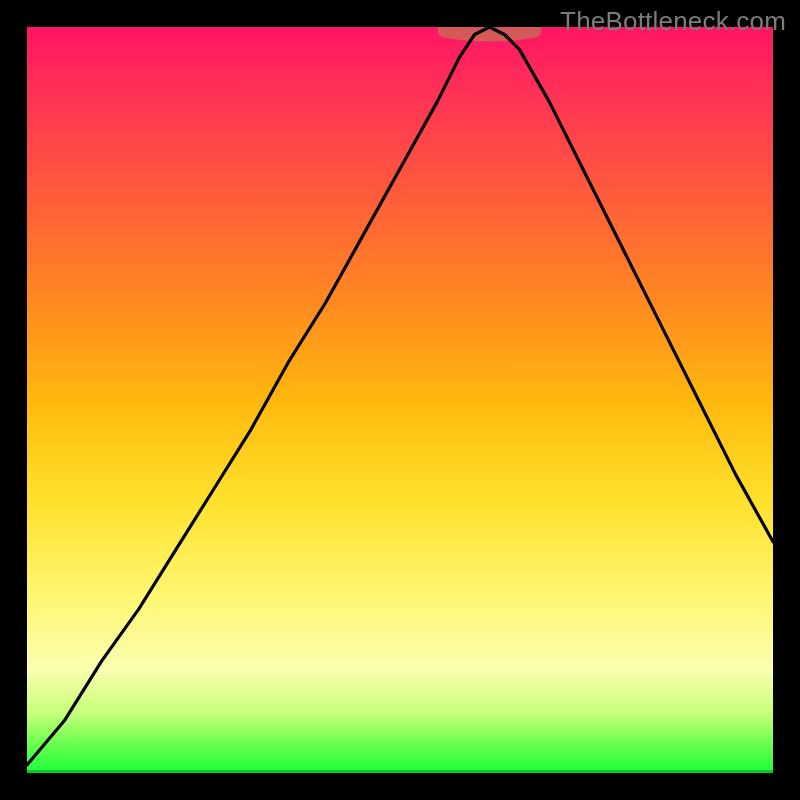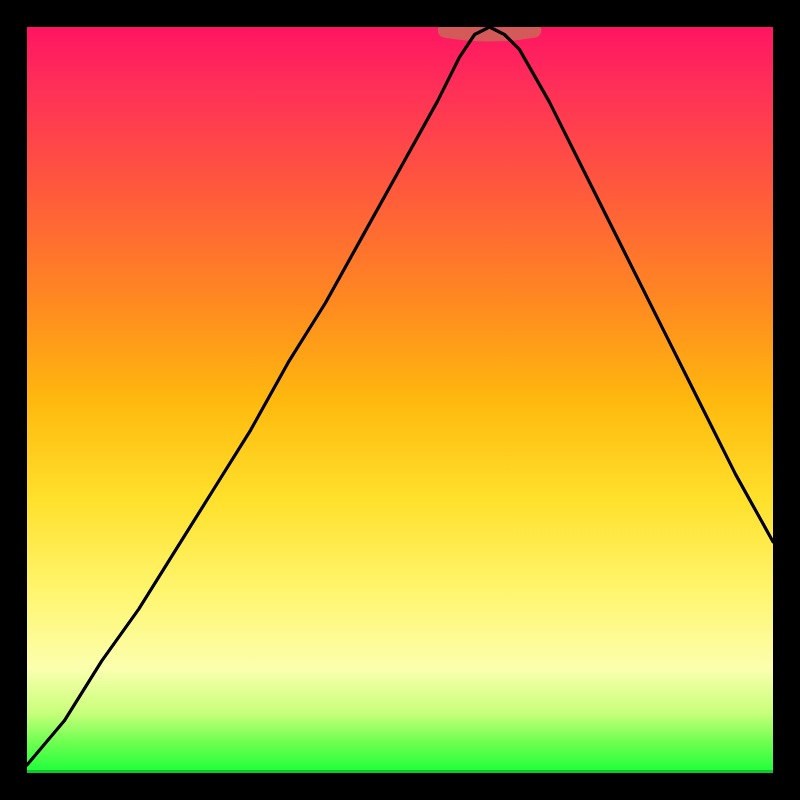--- a/index.html
+++ b/index.html
@@ -83,20 +83,21 @@
     stroke: #d45a5a;
     stroke-width: 14;
     stroke-linecap: round;
     stroke-linejoin: round;
   }
 </style>
 </head>
 <body>
 
 <div class="frame">
+  <div class="watermark">TheBottleneck.com</div>
 
   <div class="plot">
     <div class="gradient"></div>
     <div class="bottom-stripe"></div>
 
     <svg class="curve" viewBox="0 0 746 746" preserveAspectRatio="none">
       <path id="optimum-path" class="optimum-path" d="M417.8 3.5 Q462.5 11.5 507.3 3.5"></path>
       <path id="curve-path" class="curve-path" d="M0.0 738.0 L37.3 693.8 L74.6 634.1 L111.9 581.9 L149.2 522.2 L186.5 462.5 L223.8 402.8 L261.1 335.7 L298.4 276.0 L335.7 208.9 L373.0 141.7 L410.3 74.6 L432.7 29.8 L447.6 7.5 L462.5 0.0 L477.4 7.5 L492.4 22.4 L522.2 74.6 L559.5 149.2 L596.8 223.8 L634.1 298.4 L671.4 373.0 L708.7 447.6 L746.0 514.7 "></path>
     </svg>
   </div>

